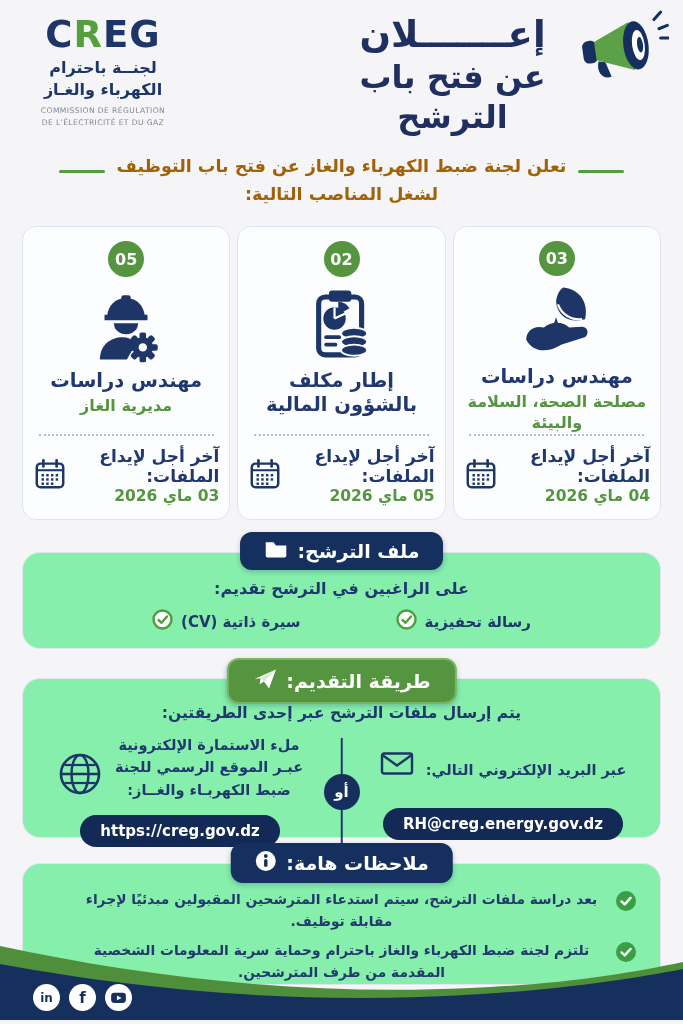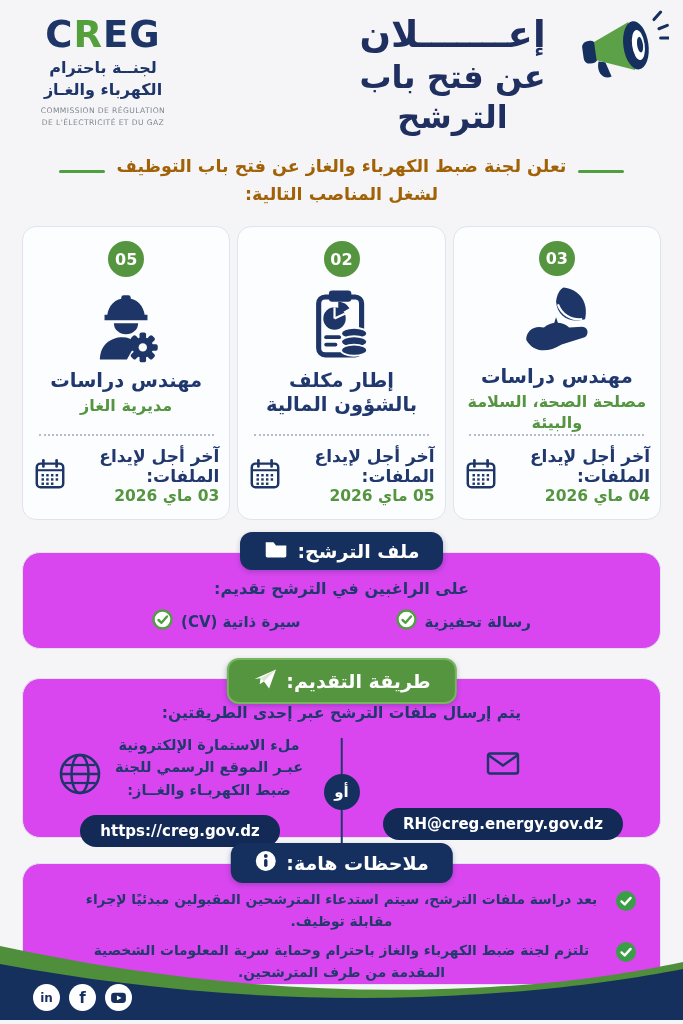--- a/index.html
+++ b/index.html
@@ -35,21 +35,21 @@
   .card-title { font-size:19.5px; font-weight:bold; color:#21386e; text-align:center; line-height:1.25; }
   .card-sub { font-size:16px; font-weight:bold; color:#55953f; text-align:center; line-height:1.3; margin-top:3px; }
   .deadline-wrap { margin-top:auto; width:100%; }
   .dotline { border-top:2px dotted #b4bccd; width:94%; margin:0 auto 10px; }
   .deadline-row { display:flex; direction:ltr; align-items:center; justify-content:center; gap:8px; }
   .deadline-text { direction:rtl; text-align:right; }
   .deadline-label { font-size:17px; font-weight:bold; color:#21386e; }
   .deadline-date { font-size:15.5px; font-weight:bold; color:#55953f; margin-top:1px; }
 
   
-  .panel { position:absolute; left:22px; width:639px; background:#d946ef; border:1.5px solid #e0e5ef; border-radius:18px; }
+  .panel { position:absolute; left:22px; width:639px; background:#86efac; border:1.5px solid #e0e5ef; border-radius:18px; }
   .pill { position:absolute; top:-21px; left:50%; transform:translateX(-50%); display:flex; align-items:center; gap:10px;
           color:#fff; font-size:19px; font-weight:bold; padding:7px 24px; border-radius:12px; white-space:nowrap;
           box-shadow:0 2px 5px rgba(20,40,90,.25); }
   .pill-navy { background:#15305f; }
   .pill-green { background:#55953f; border:2px solid #78b55e; }
 
   .panel-file { top:552px; height:97px; }
   .file-intro { margin-top:26px; text-align:center; font-size:16px; font-weight:bold; color:#21386e; }
   .file-items { display:flex; justify-content:center; gap:95px; margin-top:11px; }
   .file-item { display:flex; align-items:center; gap:8px; font-size:15px; font-weight:bold; color:#21386e; }
@@ -331,20 +331,21 @@
         <svg width="24" height="24" viewBox="0 0 28 28">
             <path d="M2 14 L27 3 L19 25 L13 17 L8 20 L9 13 Z" fill="#ffffff"></path>
             <path d="M13 17 L27 3 L9 13 Z" fill="#d9e6d3"></path>
           </svg>
       </span>
     </div>
     <div class="apply-intro">يتم إرسال ملفات الترشح عبر إحدى الطريقتين:</div>
     <div class="apply-cols">
       <div class="apply-col email-col">
         <div class="apply-label-row">
+          <span class="apply-label">عبر البريد الإلكتروني التالي:</span>
           <span>
             <svg width="34" height="27" viewBox="0 0 34 26">
                 <rect x="2" y="3" width="30" height="20" rx="2" fill="none" stroke="#1d3567" stroke-width="2.4"></rect>
                 <path d="M3 5 L17 15 L31 5" fill="none" stroke="#1d3567" stroke-width="2.4"></path>
               </svg>
           </span>
         </div>
         <div class="contact-pill">RH@creg.energy.gov.dz</div>
       </div>
       <div class="or-divider">

